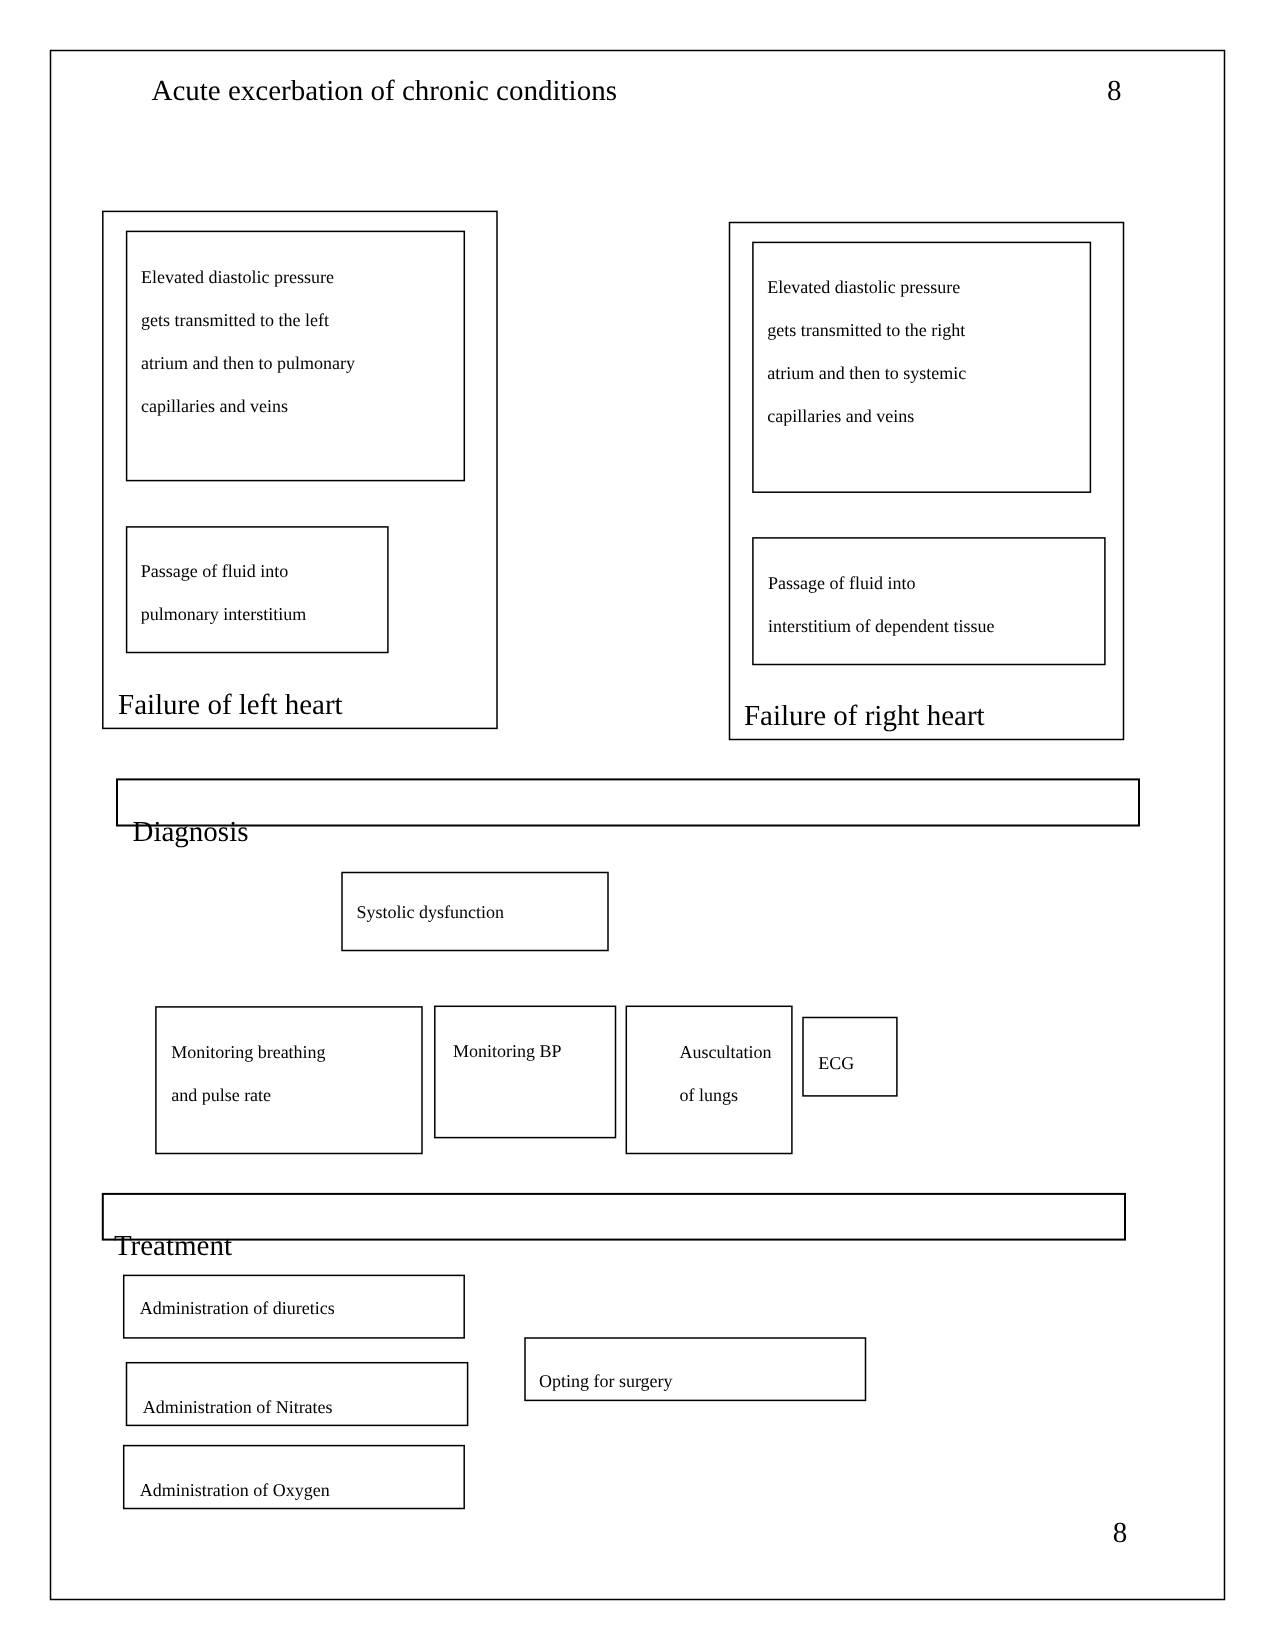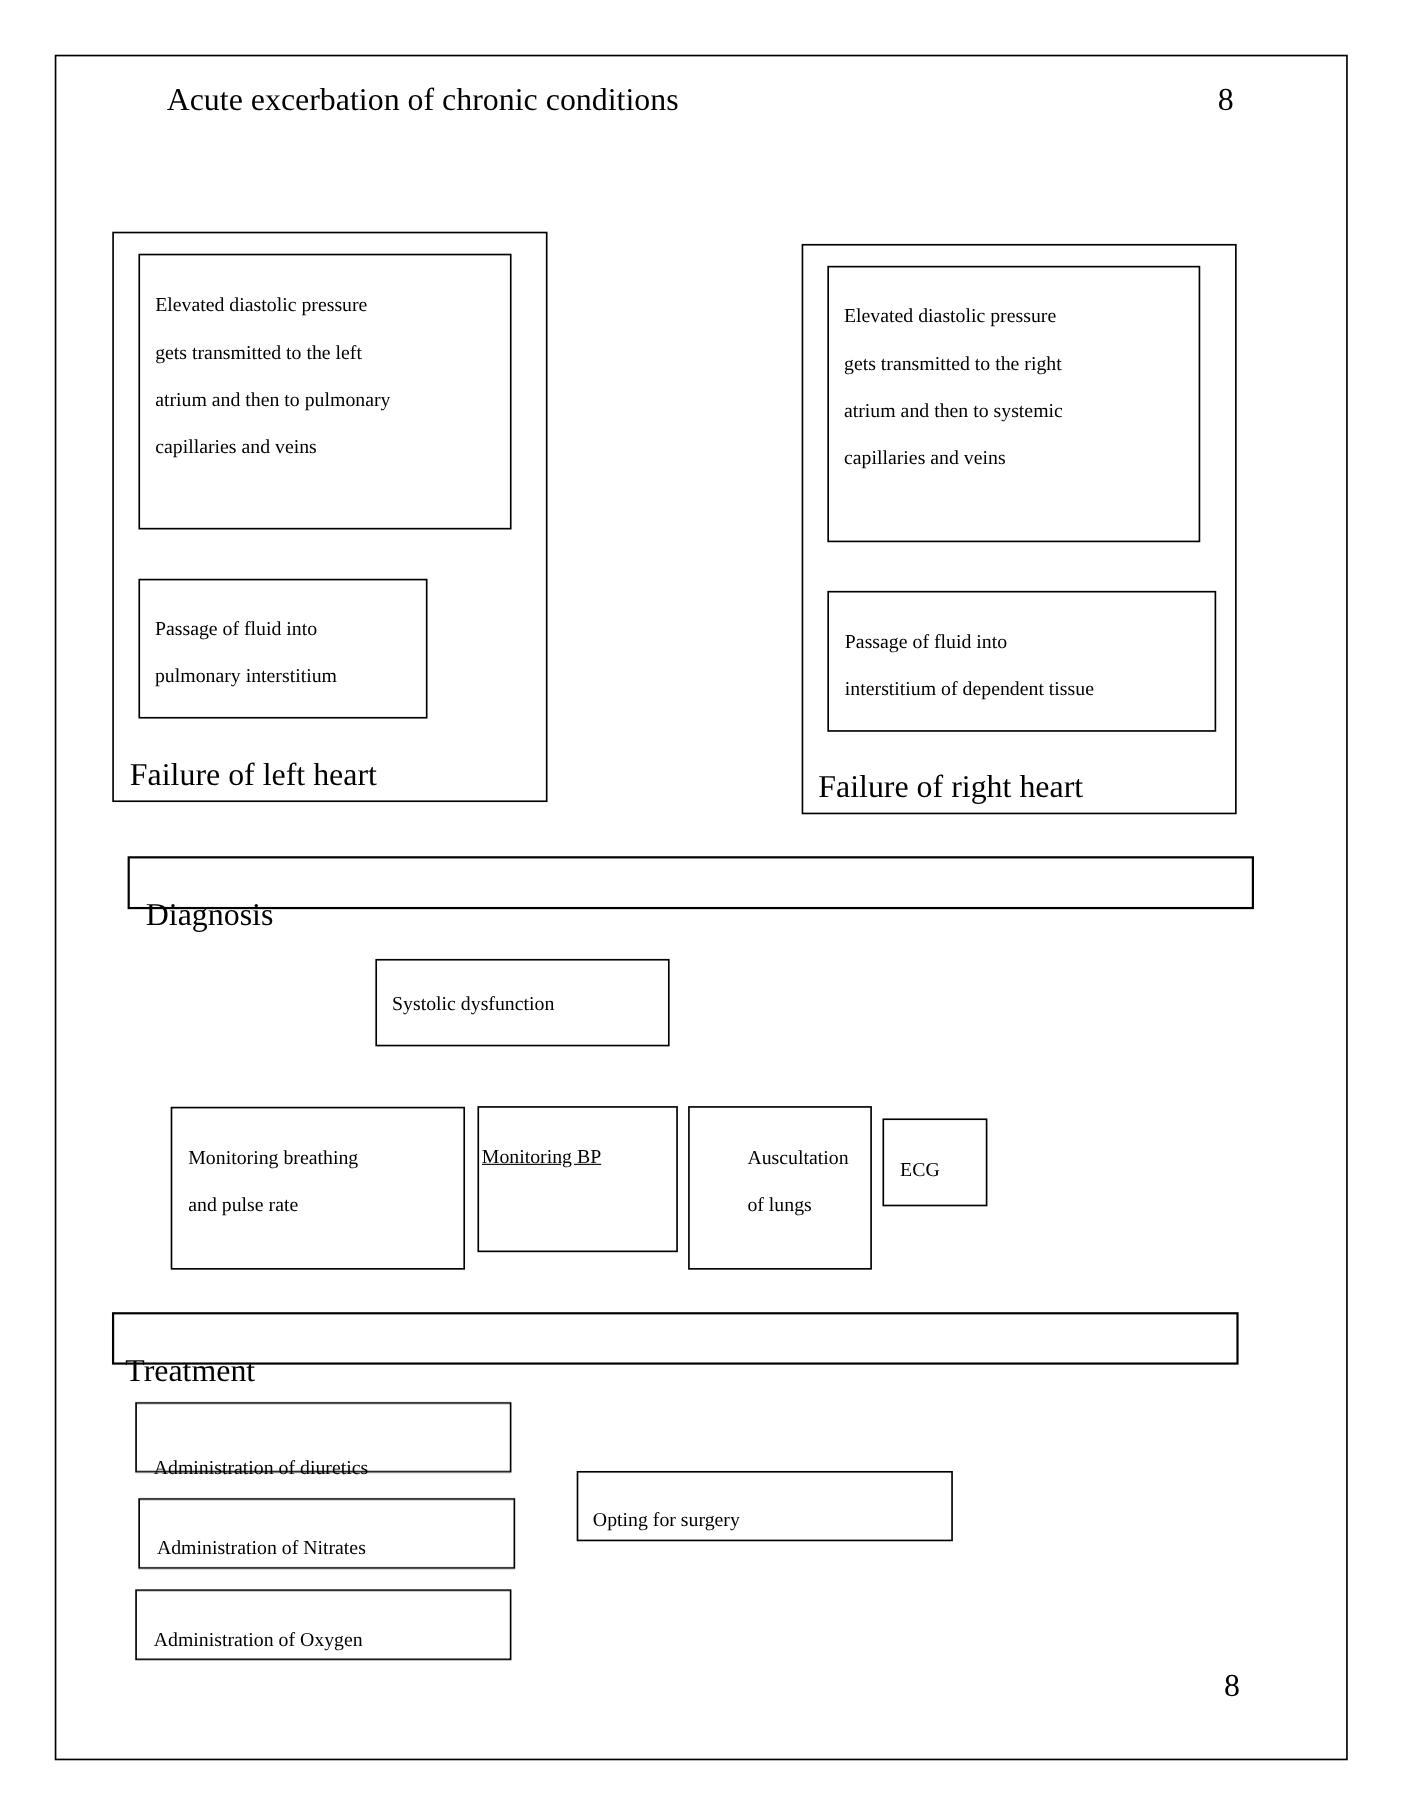--- a/index.html
+++ b/index.html
@@ -94,21 +94,21 @@
   <svg class="outline" width="273" height="154" viewBox="0 0 273 154" style="left:-3px;top:-3px;">
           <rect x="3.900" y="3.900" width="266.100" height="146.600" fill="none" stroke="#000000" stroke-width="1.5"></rect>
         </svg>
   <div class="txt" style="left:16.15px;top:24.95px;">Monitoring breathing
 and pulse rate</div>
 </div>
 <div class="shape" style="left:434px;top:1006px;width:182px;height:133px;">
   <svg class="outline" width="188" height="138" viewBox="0 0 188 138" style="left:-3px;top:-3px;">
           <rect x="3.800" y="3.300" width="180.700" height="131.300" fill="none" stroke="#000000" stroke-width="1.5"></rect>
         </svg>
-  <div class="txt" style="left:4px;top:24.15px;text-decoration:underline;">Monitoring BP</div>
+  <div class="txt" style="left:19px;top:24.15px;">Monitoring BP</div>
 </div>
 <div class="shape" style="left:626px;top:1006px;width:167px;height:149px;">
   <svg class="outline" width="173" height="154" viewBox="0 0 173 154" style="left:-3px;top:-3px;">
           <rect x="3.300" y="3.300" width="165.600" height="147.200" fill="none" stroke="#000000" stroke-width="1.5"></rect>
         </svg>
   <div class="txt" style="left:15.45px;top:24.85px;margin-left:38px;">Auscultation
 of lungs</div>
 </div>
 <div class="shape" style="left:802px;top:1017px;width:95px;height:80px;">
   <svg class="outline" width="101" height="85" viewBox="0 0 101 85" style="left:-3px;top:-3px;">
@@ -121,21 +121,21 @@
 <div class="shape" style="left:102px;top:1193px;width:1024px;height:48px;">
         <svg class="outline" width="1030" height="53" viewBox="0 0 1030 53" style="left:-3px;top:-3px;">
           <rect x="3.800" y="3.900" width="1022.200" height="45.700" fill="none" stroke="#000000" stroke-width="2.0"></rect>
         </svg>
       </div>
 <div class="plain" style="left:113.90px;top:1217.60px;">Treatment</div>
 <div class="shape" style="left:123px;top:1275px;width:342px;height:64px;">
   <svg class="outline" width="348" height="70" viewBox="0 0 348 70" style="left:-3px;top:-3px;">
           <rect x="3.700" y="3.400" width="340.500" height="62.500" fill="none" stroke="#000000" stroke-width="1.5"></rect>
         </svg>
-  <div class="txt" style="left:16.75px;top:38px;">Administration of diuretics</div>
+  <div class="txt" style="left:16.75px;top:12px;">Administration of diuretics</div>
 </div>
 <div class="shape" style="left:126px;top:1362px;width:343px;height:64px;">
   <svg class="outline" width="348" height="70" viewBox="0 0 348 70" style="left:-3px;top:-3px;">
           <rect x="3.500" y="3.700" width="341.100" height="62.700" fill="none" stroke="#000000" stroke-width="1.5"></rect>
         </svg>
   <div class="txt" style="left:16.65px;top:23.95px;">Administration of Nitrates</div>
 </div>
 <div class="shape" style="left:123px;top:1445px;width:342px;height:64px;">
   <svg class="outline" width="348" height="70" viewBox="0 0 348 70" style="left:-3px;top:-3px;">
           <rect x="3.700" y="3.600" width="340.500" height="62.900" fill="none" stroke="#000000" stroke-width="1.5"></rect>

